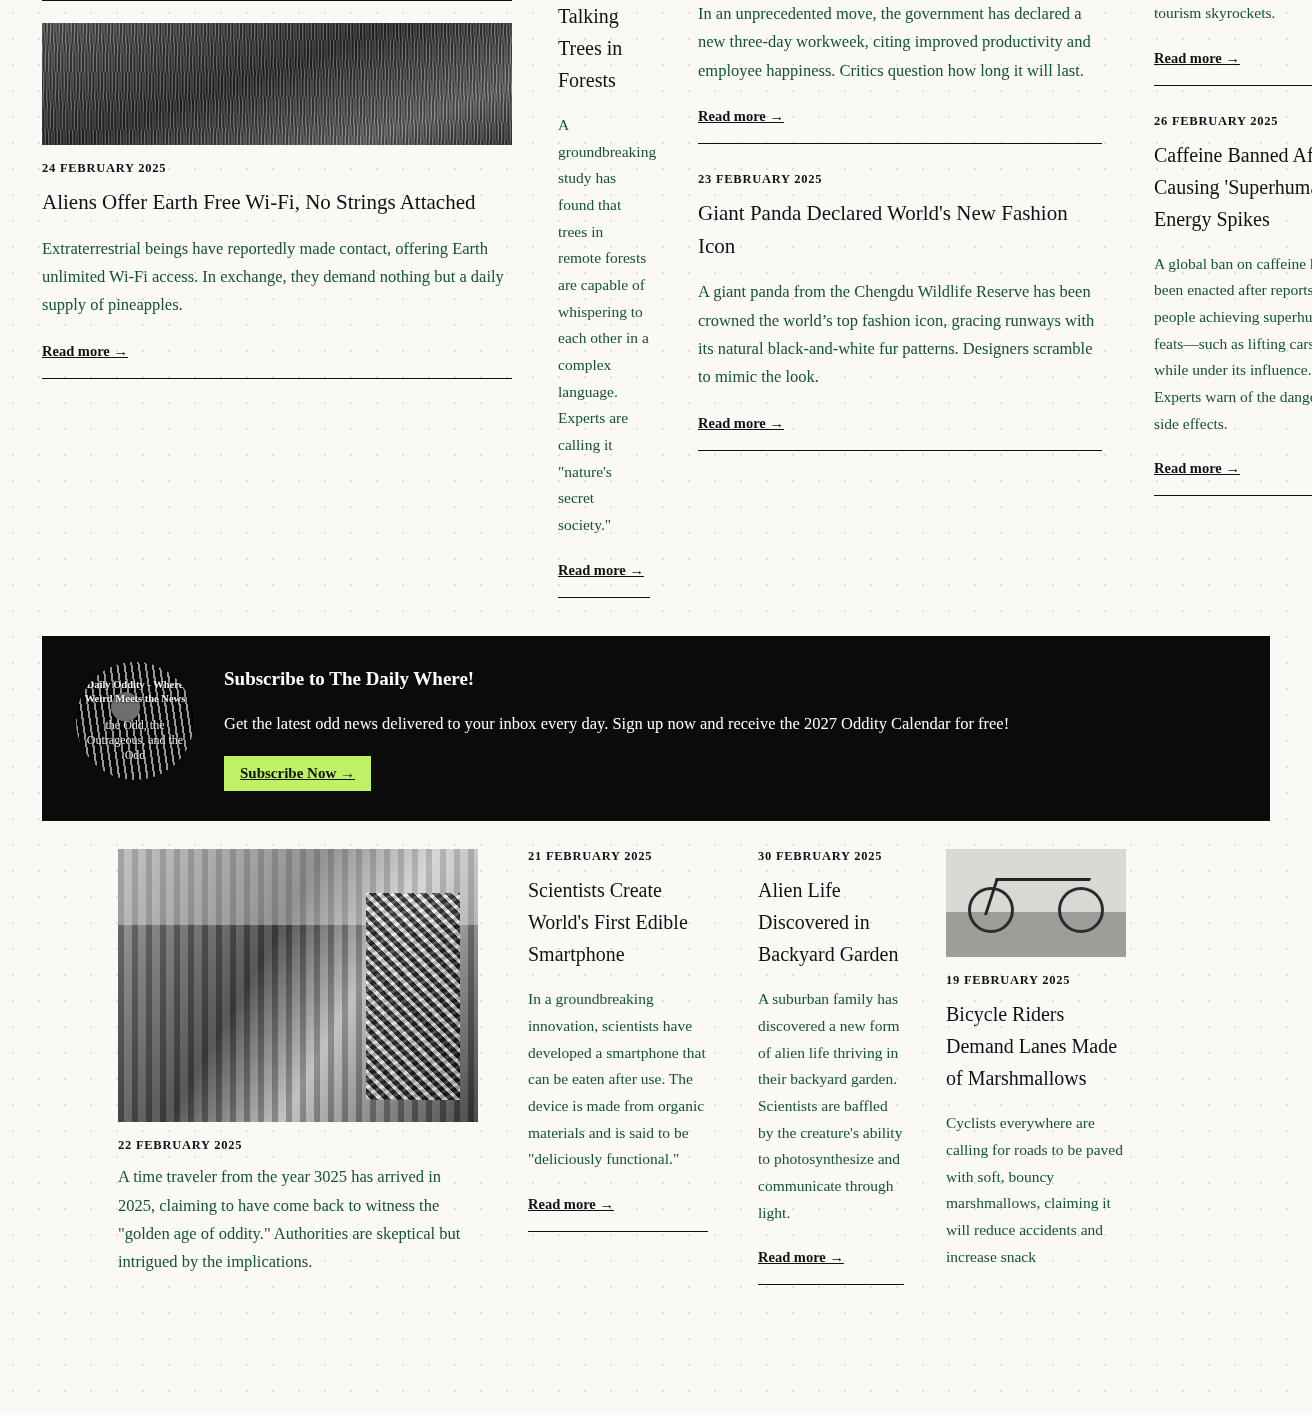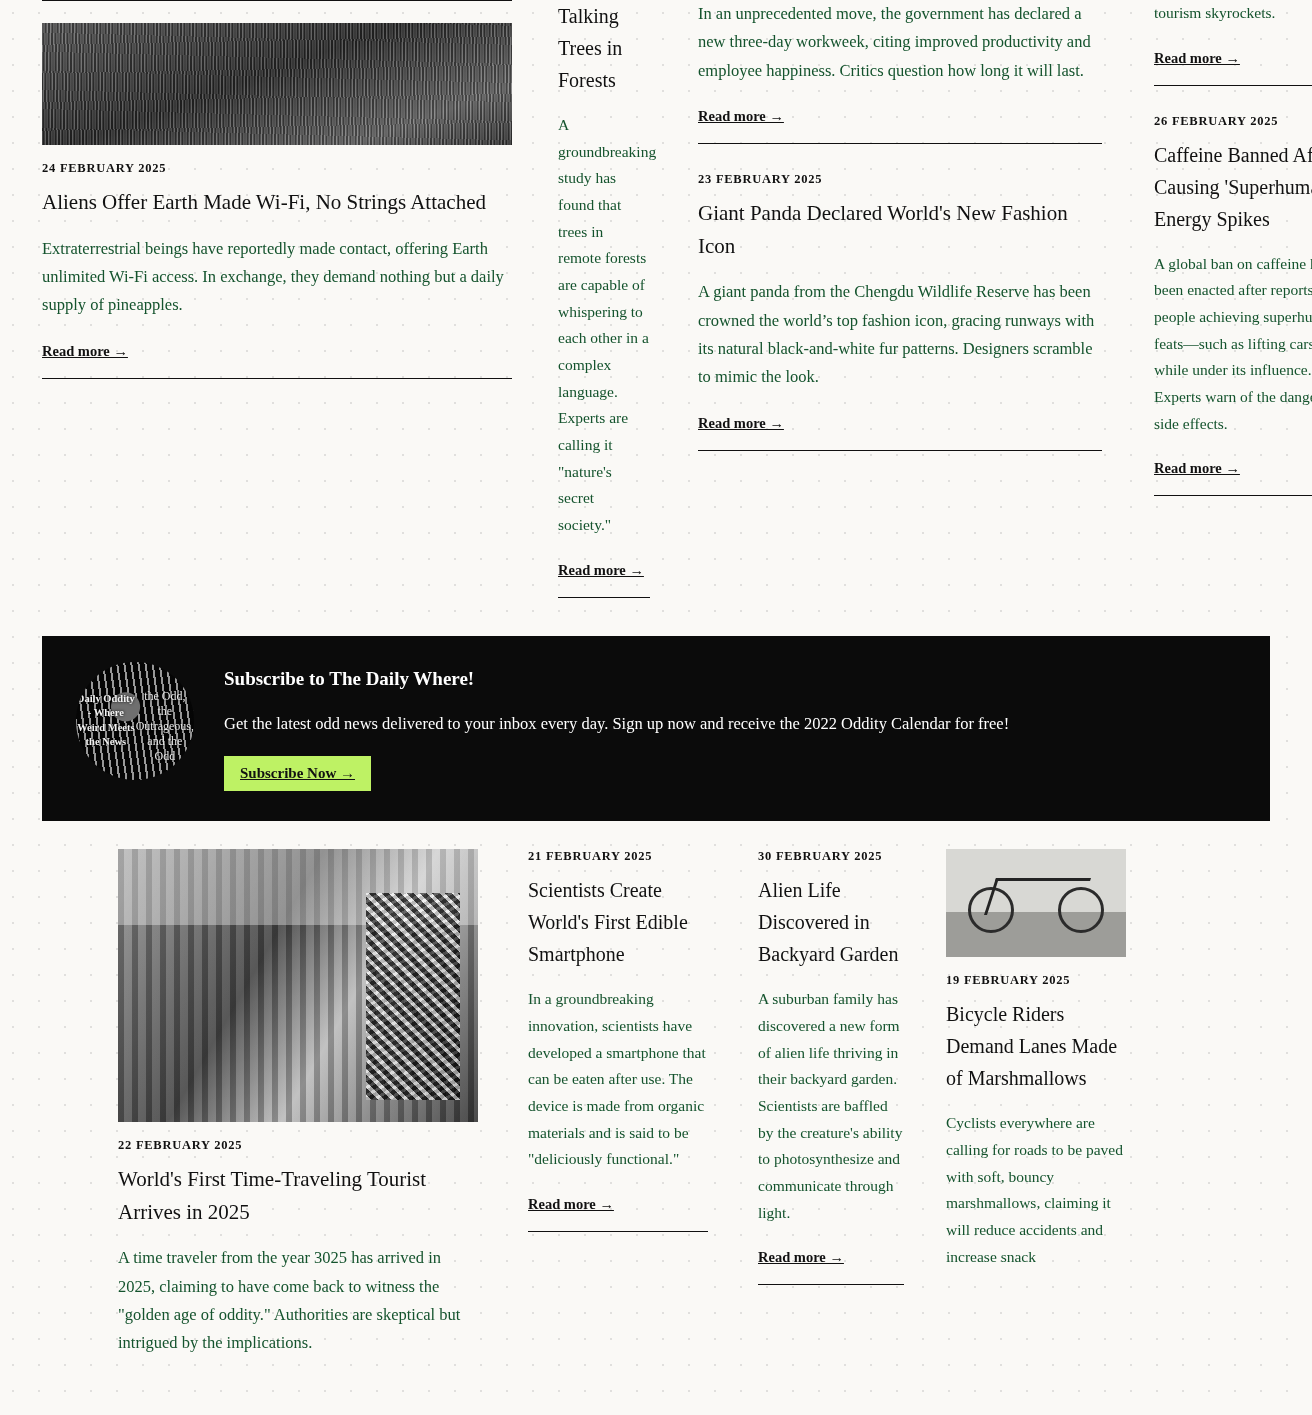--- a/index.html
+++ b/index.html
@@ -165,21 +165,21 @@
   .banner-logo {
     width: 118px;
     height: 118px;
     border-radius: 50%;
     flex: 0 0 auto;
     background:
       radial-gradient(circle at 42% 38%, #6f6f6f 0 14%, transparent 15%),
       repeating-linear-gradient(82deg, rgba(255,255,255,0.55) 0 2px, rgba(0,0,0,0.8) 2px 7px),
       #1a1a1a;
     display: flex;
-    flex-direction: row;
+    flex-direction: column;
     justify-content: center;
     align-items: center;
     text-align: center;
     overflow: hidden;
   }
   .banner-logo .l1 {
     font-size: 10.5px;
     font-weight: bold;
     color: #f2f2f2;
     line-height: 1.35;
@@ -237,21 +237,21 @@
 <body>
 
 <div class="page">
 
   <div class="grid">
 
     <div class="col col-a">
       <hr class="rule top">
       <div class="thumb fur"></div>
       <div class="date">24 FEBRUARY 2025</div>
-      <h2 class="headline">Aliens Offer Earth Made Wi-Fi, No Strings Attached</h2>
+      <h2 class="headline">Aliens Offer Earth Free Wi-Fi, No Strings Attached</h2>
       <p class="body">Extraterrestrial beings have reportedly made contact, offering Earth unlimited Wi-Fi access. In exchange, they demand nothing but a daily supply of pineapples.</p>
       <a class="readmore" href="#">Read more →</a>
       <hr class="rule">
     </div>
 
     <div class="col col-b narrow">
       <h2 class="headline">Talking Trees in Forests</h2>
       <p class="body">A groundbreaking study has found that trees in remote forests are capable of whispering to each other in a complex language. Experts are calling it "nature's secret society."</p>
       <a class="readmore" href="#">Read more →</a>
       <hr class="rule">
@@ -288,31 +288,30 @@
     </div>
   </div>
 
   <div class="banner">
     <div class="banner-logo">
       <div class="l1">Daily Oddity - Where Weird Meets the News</div>
       <div class="l2">the Odd, the Outrageous, and the Odd</div>
     </div>
     <div class="banner-body">
       <div class="banner-title">Subscribe to The Daily Where!</div>
-      <div class="banner-text">Get the latest odd news delivered to your inbox every day. Sign up now and receive the 2022 Oddity Calendar for free!</div>
+      <div class="banner-text">Get the latest odd news delivered to your inbox every day. Sign up now and receive the 2027 Oddity Calendar for free!</div>
       <button class="subscribe-btn">Subscribe Now →</button>
     </div>
   </div>
 
   <div class="grid2">
 
     <div class="col g2-a">
       <div class="thumb street"></div>
       <div class="date">22 FEBRUARY 2025</div>
-      <h2 class="headline">World's First Time-Traveling Tourist Arrives in 2025</h2>
       <p class="body">A time traveler from the year 3025 has arrived in 2025, claiming to have come back to witness the "golden age of oddity." Authorities are skeptical but intrigued by the implications.</p>
     </div>
 
     <div class="col g2-b narrow">
       <div class="date">21 FEBRUARY 2025</div>
       <h2 class="headline">Scientists Create World's First Edible Smartphone</h2>
       <p class="body">In a groundbreaking innovation, scientists have developed a smartphone that can be eaten after use. The device is made from organic materials and is said to be "deliciously functional."</p>
       <a class="readmore" href="#">Read more →</a>
       <hr class="rule">
     </div>

